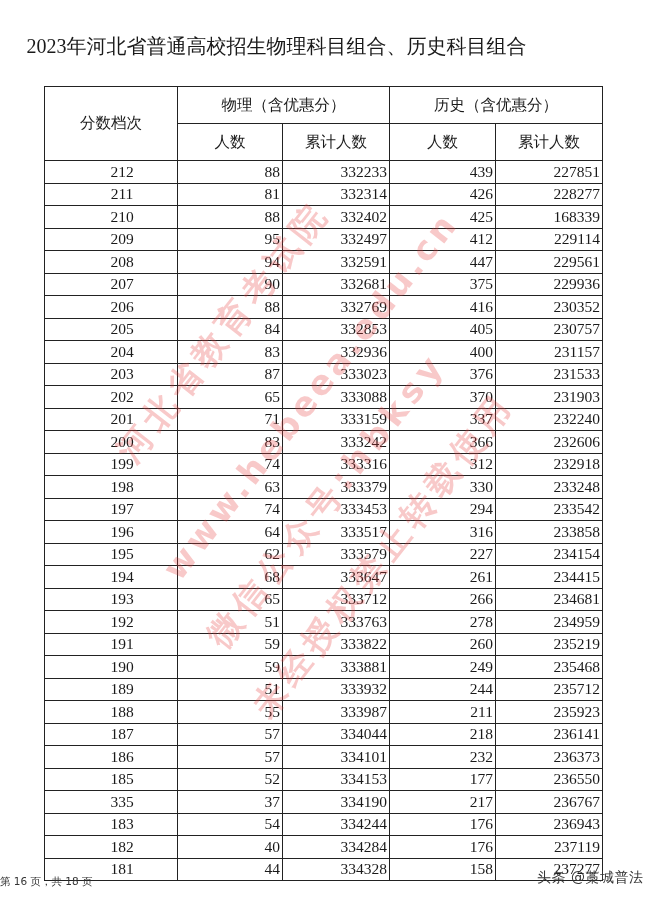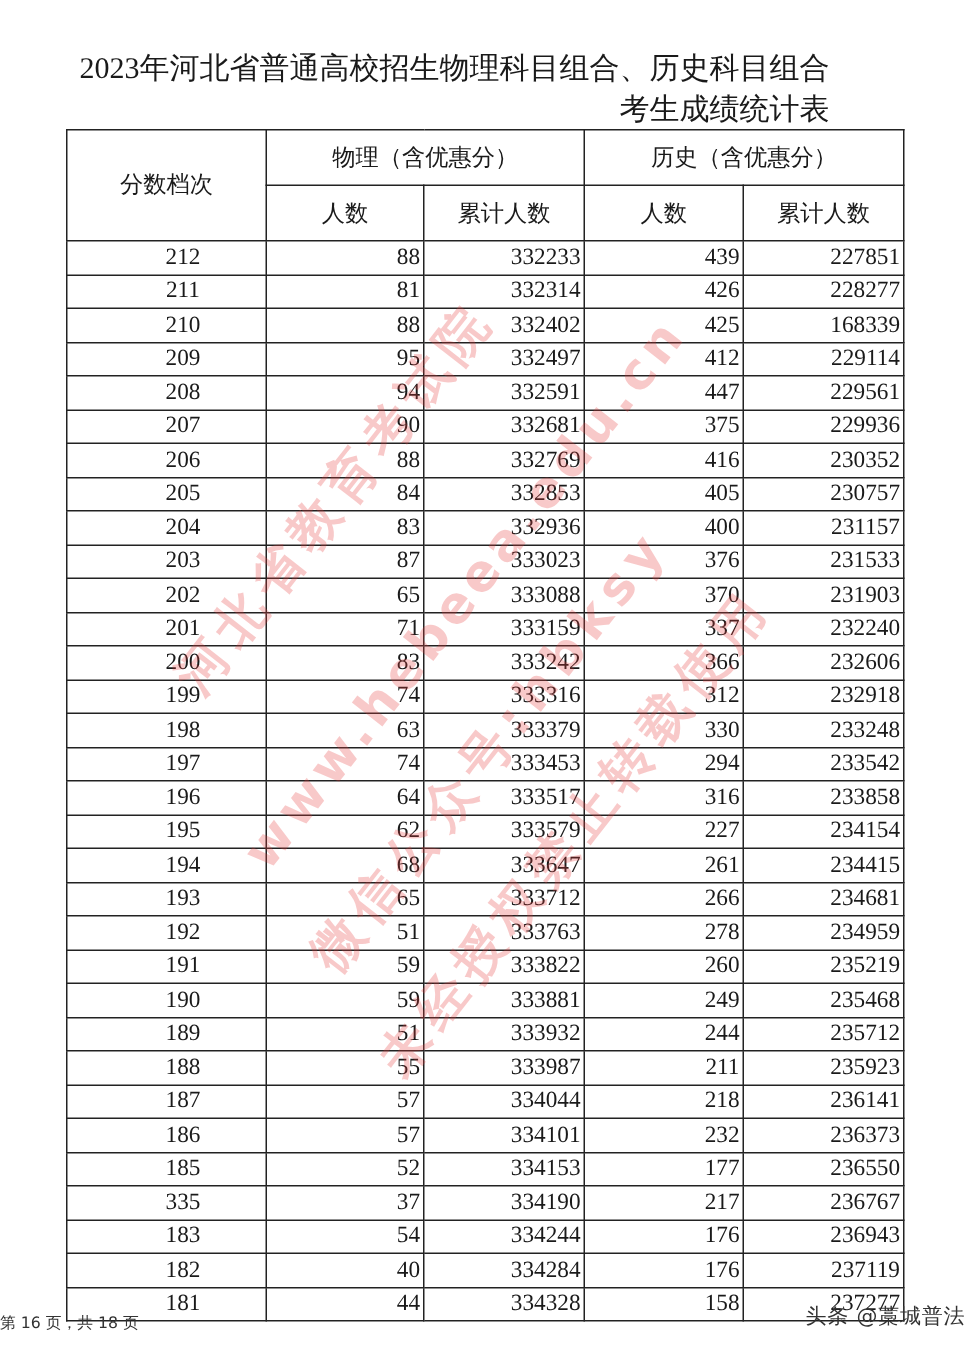--- a/index.html
+++ b/index.html
@@ -1,21 +1,21 @@
 <!DOCTYPE html>
 <html><head>
 <meta charset="utf-8">
 <style>
   * { box-sizing: border-box; margin: 0; padding: 0; }
   html, body { width: 651px; height: 902px; background: #ffffff; overflow: hidden; }
   body { position: relative; font-family: "Liberation Serif", "DejaVu Serif", serif; color: #1a1a1a; }
 
   .title {
     position: absolute; left: 0; top: 33px; width: 553px;
-    text-align: right; font-size: 20px; line-height: 27px; font-weight: normal;
+    text-align: center; font-size: 20px; line-height: 27px; font-weight: normal;
     letter-spacing: 0px;
   }
   .title .line { display: block; }
 
   table.stats {
     position: absolute; left: 44px; top: 86px; width: 558px;
     border-collapse: collapse; table-layout: fixed;
     font-size: 15.5px;
   }
   table.stats col.c0 { width: 133px; }
@@ -59,21 +59,20 @@
   .wm1 { left: 125px; top: 435px; font-size: 34px; letter-spacing: 6px; }
   .wm2 { left: 170px; top: 555px; font-size: 34px; letter-spacing: 4px; }
   .wm3 { left: 215px; top: 620px; font-size: 34px; letter-spacing: 6px; }
   .wm4 { left: 260px; top: 690px; font-size: 34px; letter-spacing: 6px; }
 </style>
 </head>
 <body>
 
 <div class="title">
   <span class="line">2023年河北省普通高校招生物理科目组合、历史科目组合</span>
-  <span class="line">考生成绩统计表</span>
 </div>
 
 <table class="stats">
   <colgroup>
     <col class="c0">
       <col class="c1">
       <col class="c2">
       <col class="c3">
       <col class="c4">
   </colgroup>

